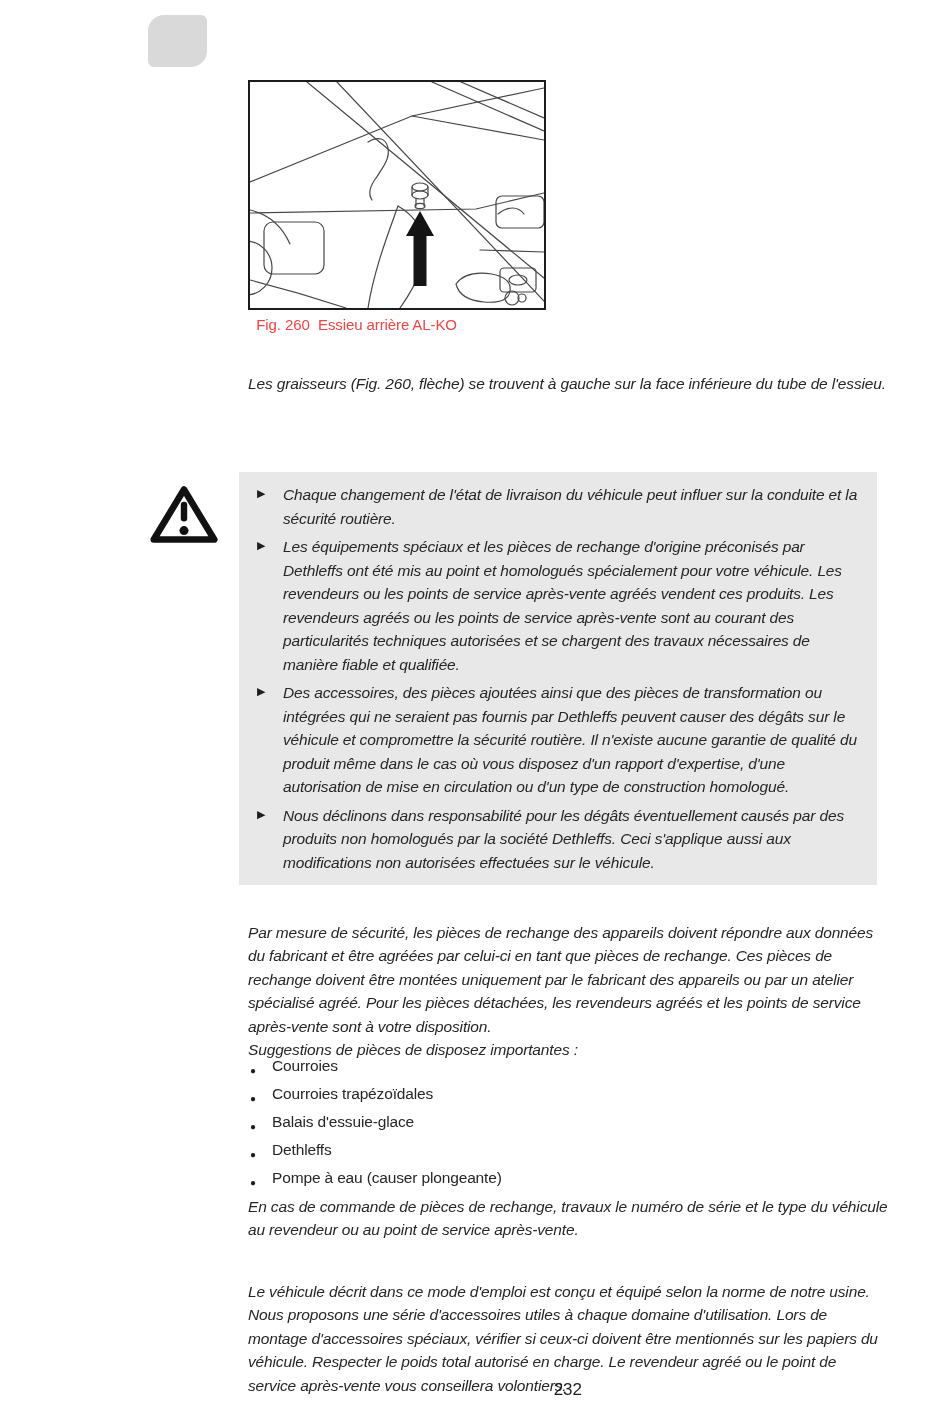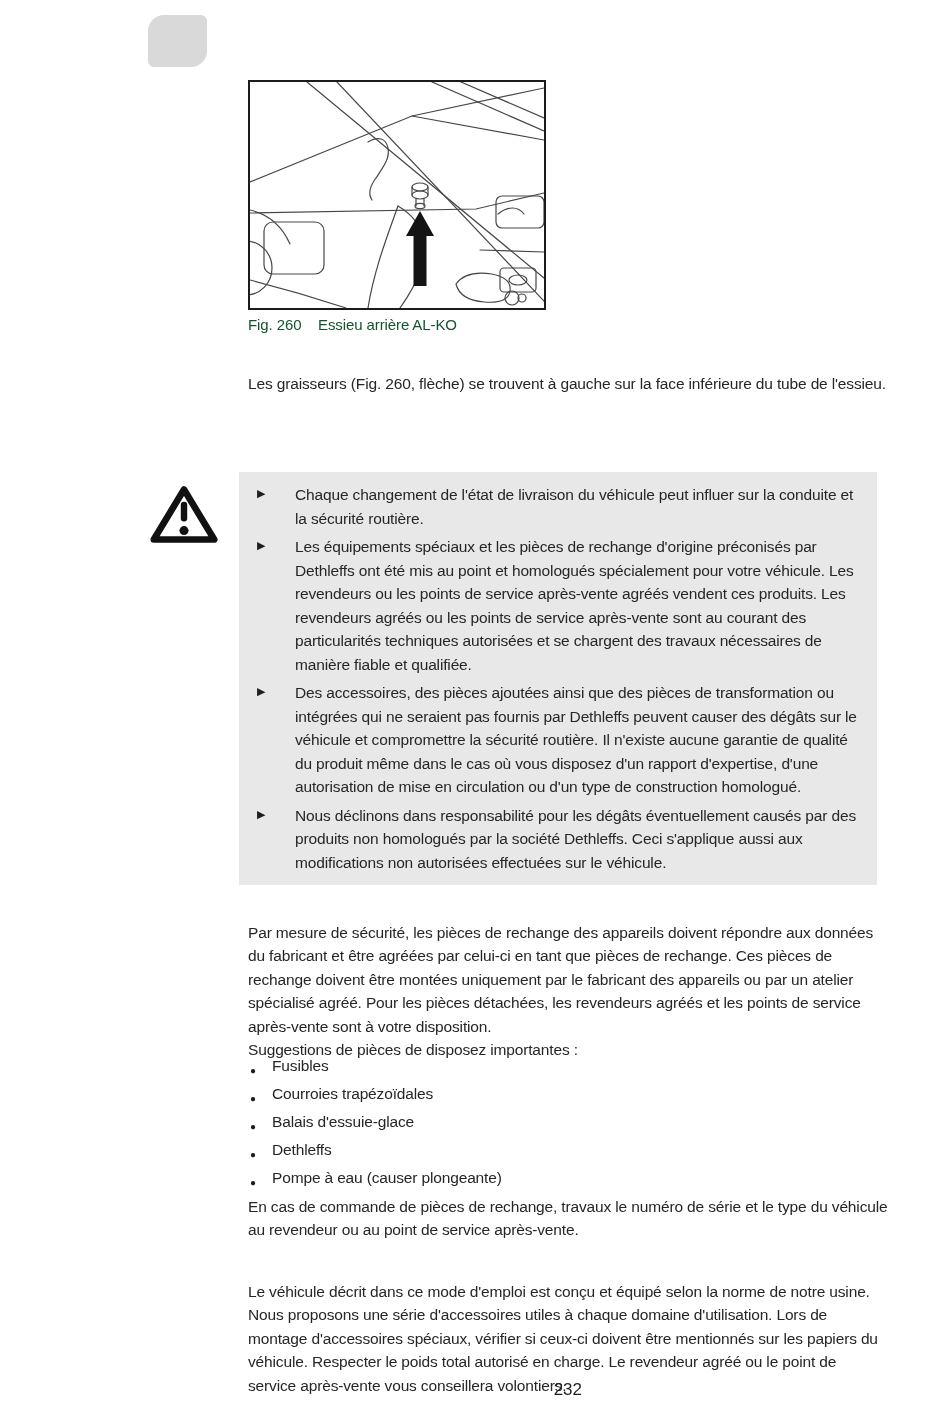--- a/index.html
+++ b/index.html
@@ -1,46 +1,46 @@
 <!DOCTYPE html>
 <html lang="fr"><head>
 <meta charset="utf-8">
 <style>
   html,body{margin:0;padding:0;}
   body{
     width:950px;height:1409px;position:relative;background:#ffffff;
     font-family:"Liberation Sans","DejaVu Sans",sans-serif;
     color:#262626;overflow:hidden;
   }
-  .txt{font-size:15.5px;line-height:23.5px;letter-spacing:-0.15px;}
+  .txt{font-size:15.5px;line-height:23.5px;letter-spacing:-0.15px;font-style:italic;}
   .abs{position:absolute;}
 
   .corner-tab{left:148px;top:15px;width:59px;height:52px;background:#d9d9d9;
     border-radius:16px 6px 16px 6px;}
 
   .figure-box{left:248px;top:80px;width:294px;height:226px;border:2px solid #1c1c1c;background:#fff;}
   .figure-box svg{display:block;}
 
-  .figure-caption{left:248px;top:316px;display:flex;font-size:15px;letter-spacing:-0.1px;color:#14532d;}
+  .figure-caption{left:248px;top:316px;display:flex;font-size:15px;letter-spacing:-0.1px;color:#ef4444;text-align:center;}
   .figure-caption .cap-label{width:70px;}
 
   .para{left:248px;width:640px;}
   .p-intro{top:356px;}
   .p-safety{top:905px;}
   .p-suggest{top:1022px;}
   .p-ordering{top:1179px;}
   .p-vehicle{top:1264px;}
 
   .warning-icon{left:150px;top:483px;width:68px;height:64px;}
 
   .warning-box{left:239px;top:472px;width:604px;min-height:396px;background:#e8e8e8;
     padding:11px 16px 6px 18px;}
   .warn-item{display:flex;margin-bottom:5px;}
   .warn-item .marker{flex:0 0 26px;font-size:11px;padding-top:4px;color:#1e1e1e;}
-  .warn-item .w-text{flex:1;margin-left:12px;}
+  .warn-item .w-text{flex:1;}
 
   .spare-list{left:250px;top:1054px;width:630px;}
   .spare-item{display:flex;line-height:23px;}
   .spare-item .dot{flex:0 0 22px;font-size:10px;padding-top:5px;color:#1e1e1e;}
   .spare-item .s-text{flex:1;font-size:15.5px;letter-spacing:-0.15px;}
 
   .page-number{left:482px;top:1380px;width:100px;text-align:right;font-size:17px;color:#1e1e1e;}
   .footer-edition{right:76px;top:1455px;font-size:10px;color:#3a3a3a;letter-spacing:0;}
 </style>
 </head>
@@ -129,21 +129,21 @@
   </div>
 </div>
 
 <p class="abs para txt p-safety">Par mesure de sécurité, les pièces de rechange des appareils doivent répondre aux données du fabricant et être agréées par celui-ci en tant que pièces de rechange. Ces pièces de rechange doivent être montées uniquement par le fabricant des appareils ou par un atelier spécialisé agréé. Pour les pièces détachées, les revendeurs agréés et les points de service après-vente sont à votre disposition.</p>
 
 <p class="abs para txt p-suggest">Suggestions de pièces de disposez importantes :</p>
 
 <div class="abs spare-list">
   <div class="spare-item">
     <span class="dot">●</span>
-    <span class="s-text">Fusibles</span>
+    <span class="s-text">Courroies</span>
   </div>
   <div class="spare-item">
     <span class="dot">●</span>
     <span class="s-text">Courroies trapézoïdales</span>
   </div>
   <div class="spare-item">
     <span class="dot">●</span>
     <span class="s-text">Balais d'essuie-glace</span>
   </div>
   <div class="spare-item">

